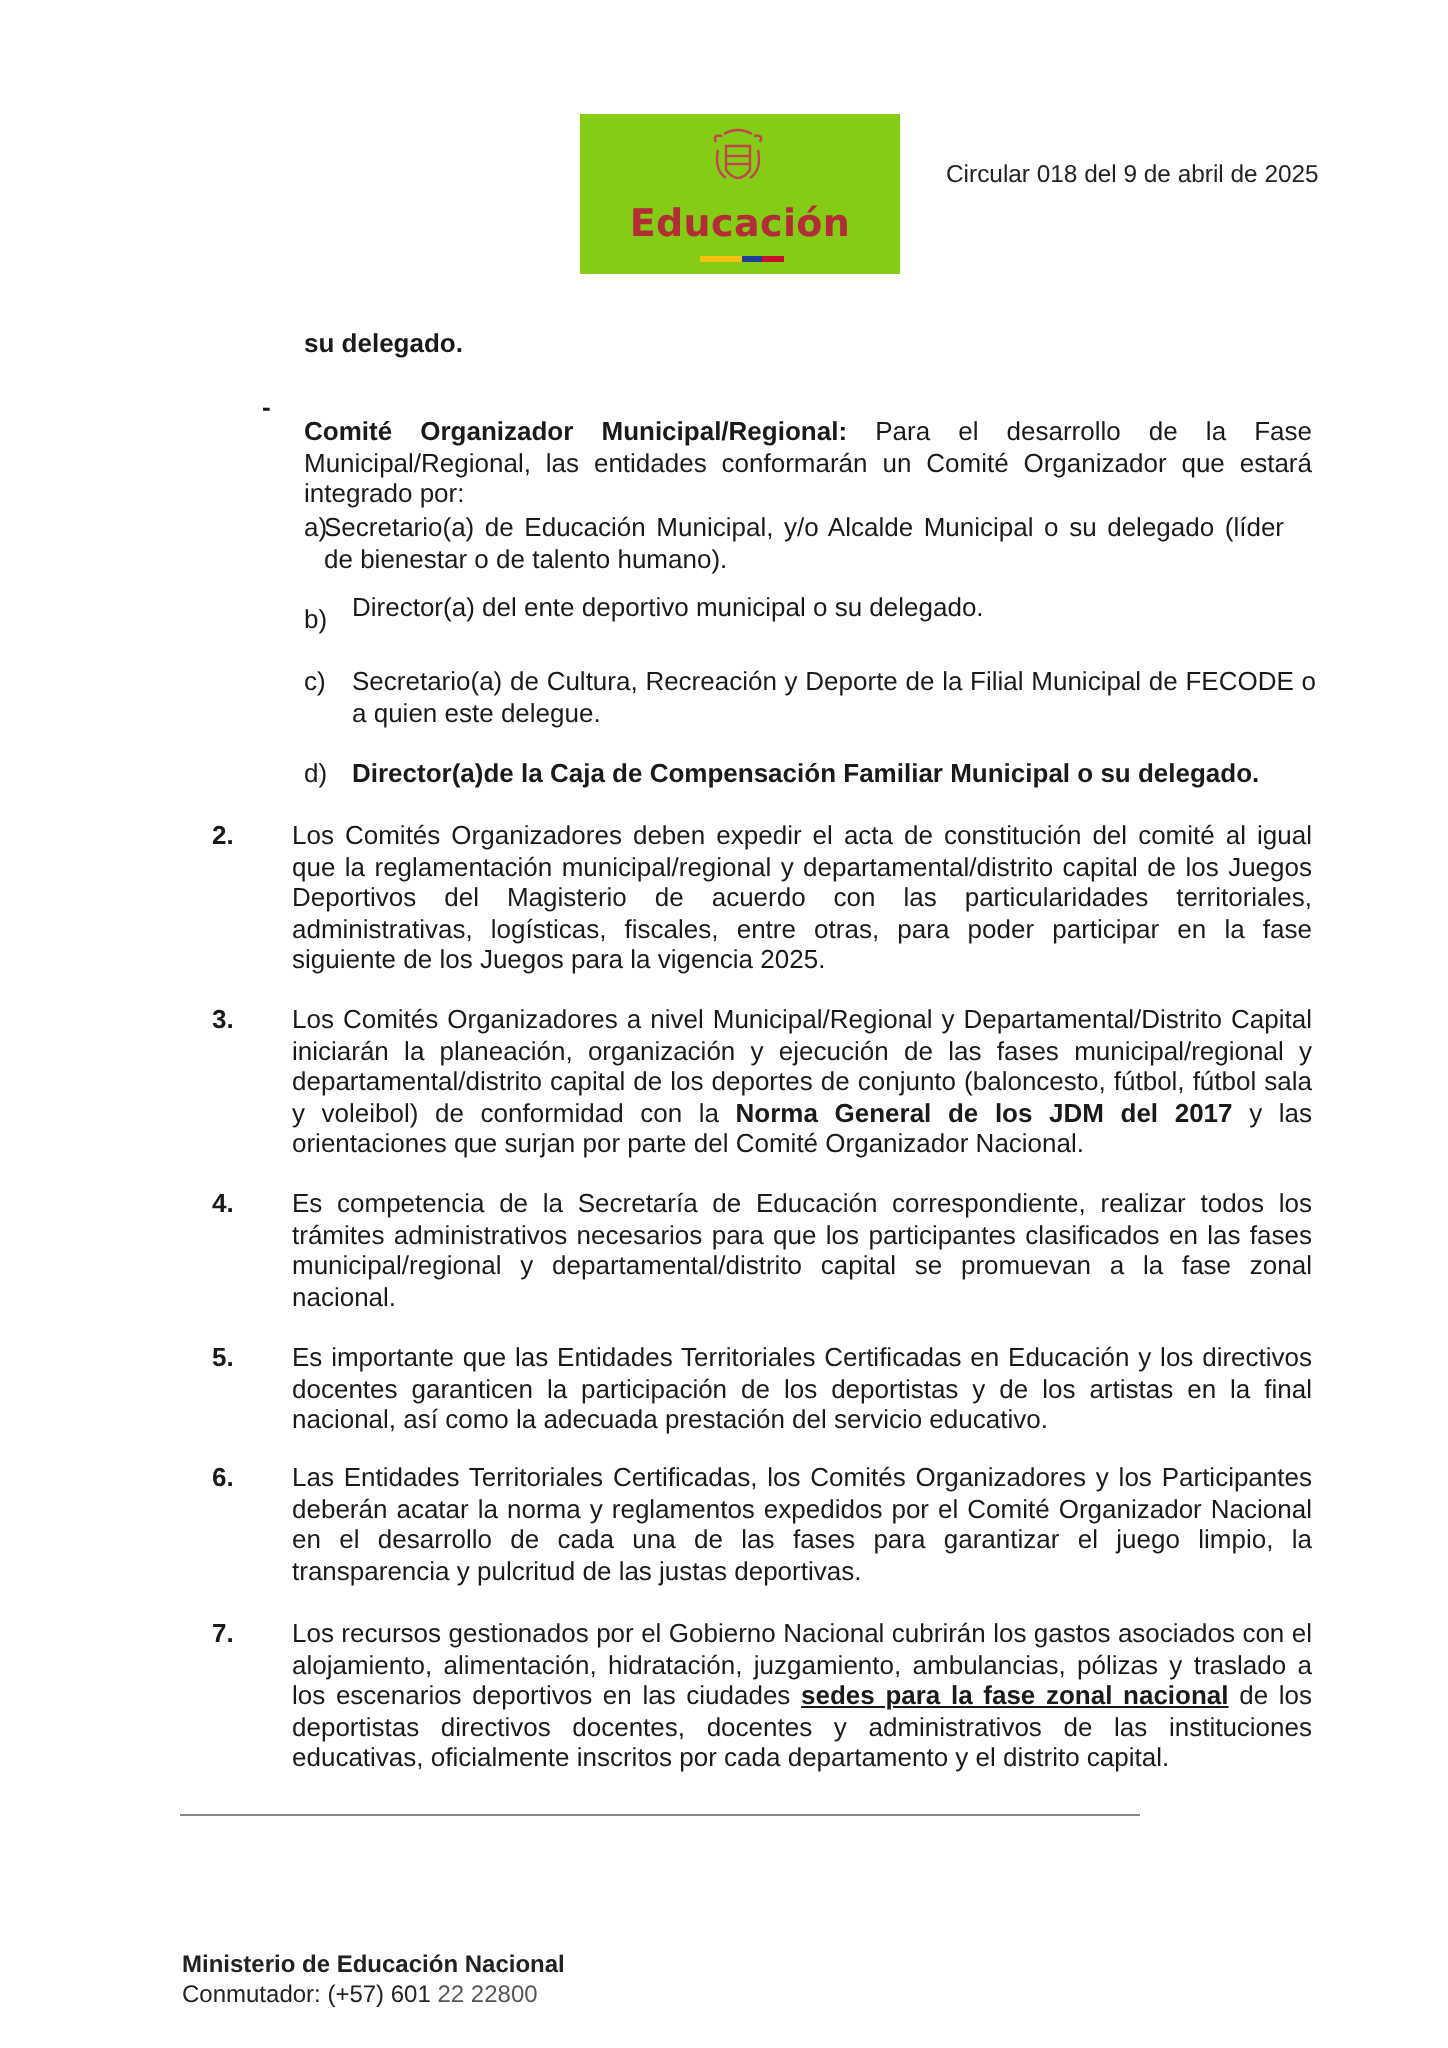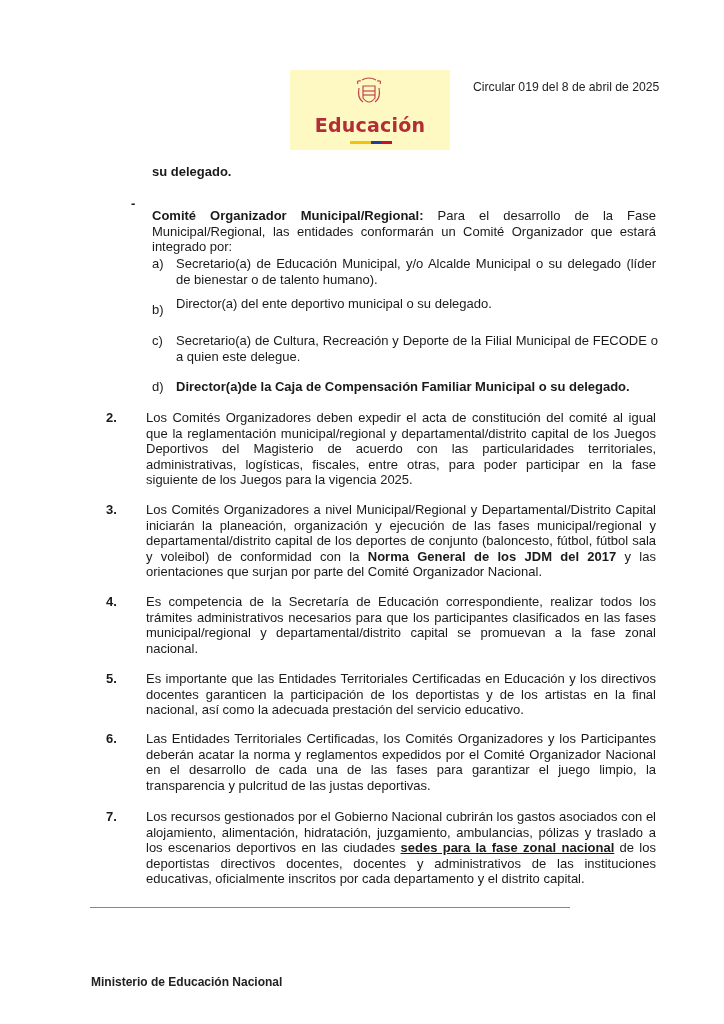--- a/index.html
+++ b/index.html
@@ -1,19 +1,19 @@
 <!DOCTYPE html>
 <html><head>
 <meta charset="utf-8">
 <style>
   html, body { margin: 0; padding: 0; background: #ffffff; }
   body { width: 724px; height: 1024px; position: relative; overflow: hidden;
          font-family: "Liberation Sans", sans-serif; color: #1a1a1a; }
-  .header-logo { position: absolute; left: 290px; top: 70px; width: 160px; height: 80px;
-                 background: #fef9c3; }
+  .header-logo { position: absolute; left: 290px; top: 57px; width: 160px; height: 80px;
+                 background: #84cc16; }
   .crest { position: absolute; left: 64px; top: 6px; width: 30px; height: 34px; }
   .logo-text { position: absolute; left: 0; top: 44px; width: 160px; text-align: center;
                font-family: "DejaVu Sans", sans-serif; font-weight: bold; font-size: 19px; color: #b22d35; letter-spacing: 0.2px; }
   .flag { position: absolute; left: 60px; top: 71px; height: 3px; width: 42px; display: flex; }
   .flag span { display: block; height: 3px; }
   .circular { position: absolute; left: 473px; top: 80px; font-size: 12.2px; color: #222; }
   .content { position: absolute; left: 0; top: 0; width: 724px; }
   .p { position: absolute; font-size: 13px; line-height: 15.6px; text-align: justify; }
   .p b { font-weight: bold; }
   .num { position: absolute; left: 106px; font-weight: bold; font-size: 13px; }
@@ -37,30 +37,30 @@
     </g>
   </svg>
   <div class="logo-text">Educación</div>
   <div class="flag">
     <span style="width:21px;background:#f4c20d"></span>
     <span style="width:10px;background:#1f3e99"></span>
     <span style="width:11px;background:#c8102e"></span>
   </div>
 </div>
 
-<div class="circular">Circular 019 del 8 de abril de 2025</div>
+<div class="circular">Circular 018 del 9 de abril de 2025</div>
 
 <div class="content">
   <div class="p" style="left:152px; top:164px;font-weight:bold;">su delegado.</div>
 
   <div class="num" style="left:131px; top:196px;">-</div>
   <div class="p" style="left:152px; top:196px; width:504px;margin-top:12px;"><b>Comité Organizador Municipal/Regional:</b><span> Para el desarrollo de la Fase Municipal/Regional, las entidades conformarán un Comité Organizador que estará integrado por:</span></div>
 
   <div class="p" style="left:152px; top:256px;">a)</div>
-  <div class="p" style="left:176px; top:256px; width:480px;">Secretario(a) de Educación Municipal, y/o Alcalde Municipal o su delegado (líder de bienestar o de talento humano).</div>
+  <div class="p" style="left:162px; top:256px; width:480px;">Secretario(a) de Educación Municipal, y/o Alcalde Municipal o su delegado (líder de bienestar o de talento humano).</div>
 
   <div class="p" style="left:152px; top:302px;">b)</div>
   <div class="p" style="left:176px; top:296px; width:480px;">Director(a) del ente deportivo municipal o su delegado.</div>
 
   <div class="p" style="left:152px; top:333px;">c)</div>
   <div class="p" style="left:176px; top:333px; width:482px;">Secretario(a) de Cultura, Recreación y Deporte de la Filial Municipal de FECODE o a quien este delegue.</div>
 
   <div class="p" style="left:152px; top:379px;">d)</div>
   <div class="p" style="left:176px; top:379px; width:480px;font-weight:bold;">Director(a)de la Caja de Compensación Familiar Municipal o su delegado.</div>
 
@@ -79,13 +79,14 @@
   <div class="num" style="top:731px;">6.</div>
   <div class="p" style="left:146px; top:731px; width:510px;">Las Entidades Territoriales Certificadas, los Comités Organizadores y los Participantes deberán acatar la norma y reglamentos expedidos por el Comité Organizador Nacional en el desarrollo de cada una de las fases para garantizar el juego limpio, la transparencia y pulcritud de las justas deportivas.</div>
 
   <div class="num" style="top:809px;">7.</div>
   <div class="p" style="left:146px; top:809px; width:510px;"><span>Los recursos gestionados por el Gobierno Nacional cubrirán los gastos asociados con el alojamiento, alimentación, hidratación, juzgamiento, ambulancias, pólizas y traslado a los escenarios deportivos en las ciudades </span><span class="u">sedes para la fase zonal nacional</span><span> de los deportistas directivos docentes, docentes y administrativos de las instituciones educativas, oficialmente inscritos por cada departamento y el distrito capital.</span></div>
 </div>
 
 <div class="footer-line"></div>
 <div class="footer">
   <div style="font-weight:bold;">Ministerio de Educación Nacional</div>
+  <div><span>Conmutador: (+57) 601 </span><span class="gray">22 22800</span></div>
 </div>
 
 </body></html>

